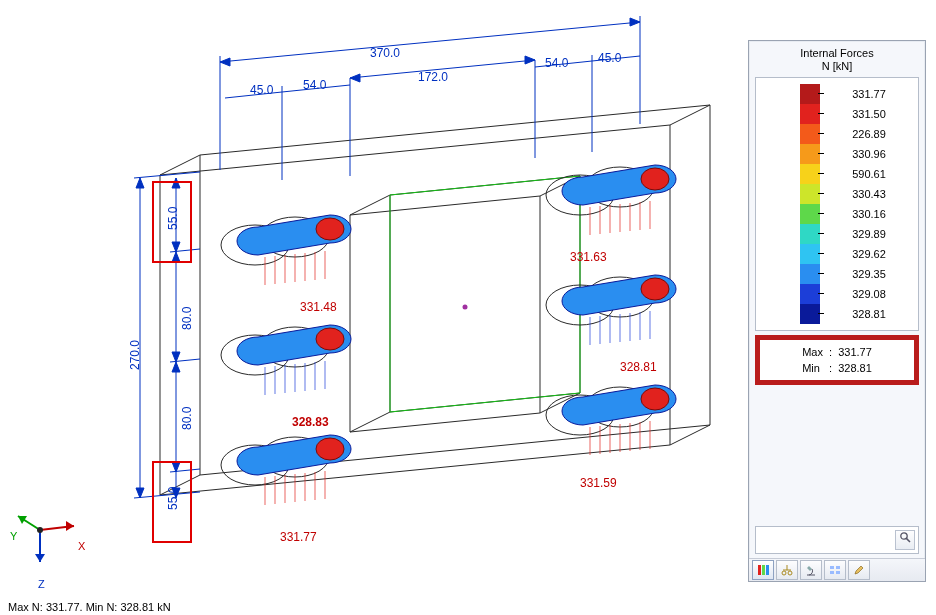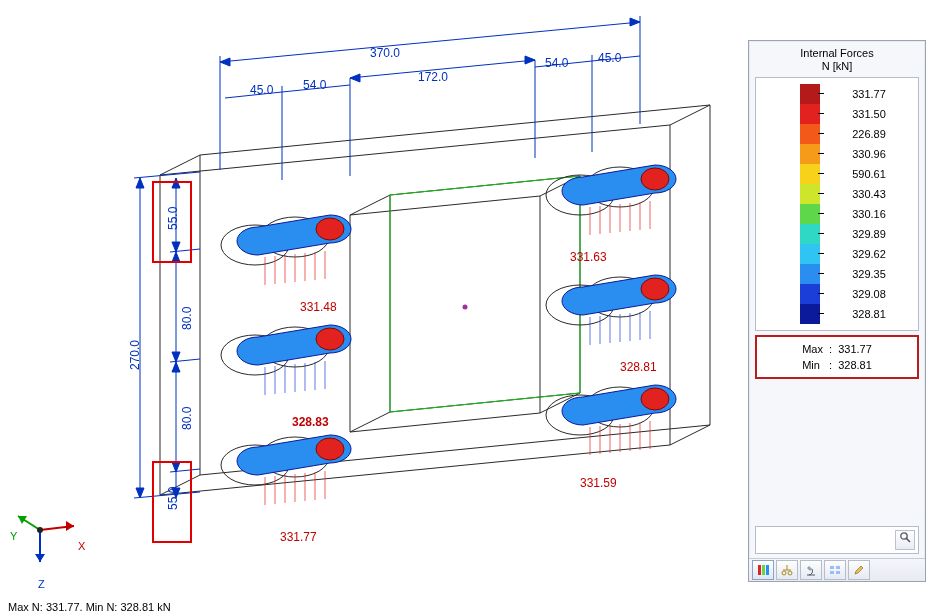--- a/index.html
+++ b/index.html
@@ -123,21 +123,21 @@
   }
   .legend-tick {
     position: absolute;
     left: -8px;
     top: 9px;
     width: 6px;
     height: 1px;
     background: #000;
   }
   .minmax-box {
-    border: 2px solid #b91c1c;
+    border: 5px solid #b91c1c;
     background: #fff;
     padding: 4px 10px;
     font-size: 11px;
     line-height: 16px;
   }
   .panel-spacer {
     flex: 1;
   }
   .panel-tool-row {
     border: 1px solid #b5bdca;

